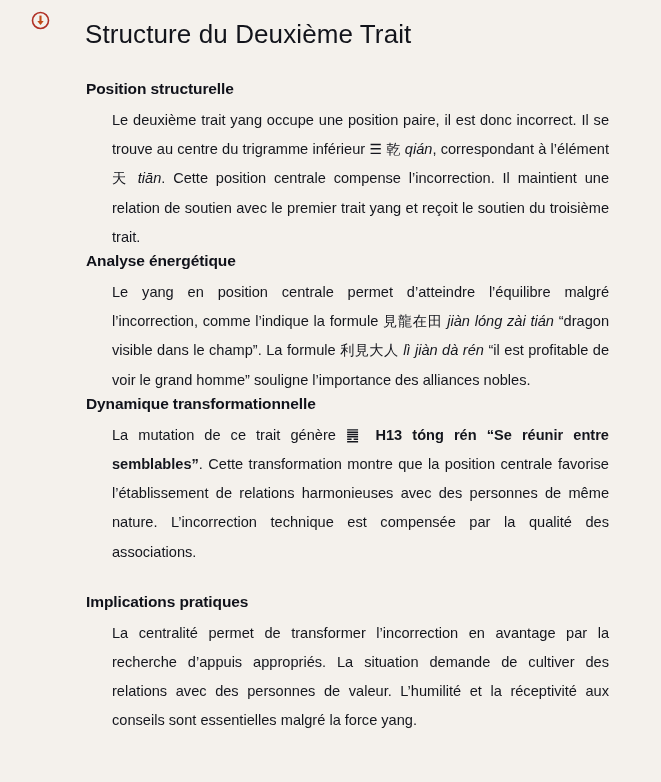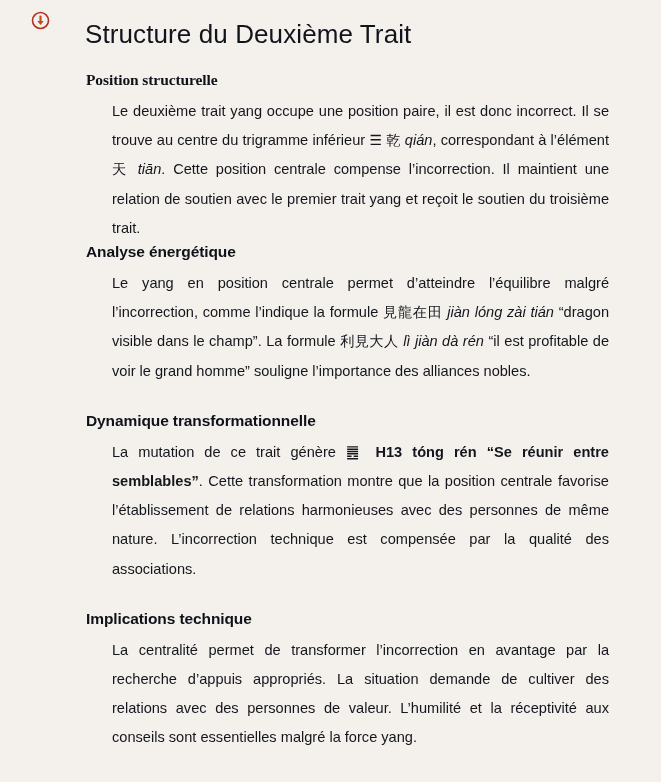--- a/index.html
+++ b/index.html
@@ -73,23 +73,23 @@
     padding: 8px 52px 0 112px;
     font-size: 14.6px;
     line-height: 29.2px;
     text-align: justify;
     text-justify: inter-word;
     hyphens: manual;
     color: #14161d;
   }
 
   
-  .sec-1 .section-heading { margin-top: 19px; font-family: Liberation Serif, serif; }
+  .sec-1 .section-heading { margin-top: 28px; }
   .sec-2 .section-heading { }
-  .sec-3 .section-heading { margin-top: 26px; }
+  .sec-3 .section-heading { }
   .sec-4 .section-heading { margin-top: 26px; }
 
   
   .han {
     font-family: "DejaVu Sans", sans-serif;
     font-size: 14.2px;
   }
   .pinyin {
     font-style: italic;
   }
@@ -132,18 +132,18 @@
       <h2 class="section-heading">Analyse énergétique</h2>
       <p class="section-body">Le yang en position centrale permet d’atteindre l’équilibre malgré l’incorrection, comme l’indique la formule <span class="han">見龍在田</span> <span class="pinyin">jiàn lóng zài tián</span> “dragon visible dans le champ”. La formule <span class="han">利見大人</span> <span class="pinyin">lì jiàn dà rén</span> “il est profitable de voir le grand homme” souligne l’importance des alliances nobles.</p>
     </section>
 
     <section class="section sec-3">
       <h2 class="section-heading">Dynamique transformationnelle</h2>
       <p class="section-body">La mutation de ce trait génère <span class="hexagram">䷌</span> <span class="strong">H13 tóng rén “Se réunir entre semblables”</span>. Cette transformation montre que la position centrale favorise l’établissement de relations harmonieuses avec des personnes de même nature. L’incorrection technique est compensée par la qualité des associations.</p>
     </section>
 
     <section class="section sec-4">
-      <h2 class="section-heading">Implications technique</h2>
+      <h2 class="section-heading">Implications pratiques</h2>
       <p class="section-body">La centralité permet de transformer l’incorrection en avantage par la recherche d’appuis appropriés. La situation demande de cultiver des relations avec des personnes de valeur. L’humilité et la réceptivité aux conseils sont essentielles malgré la force yang.</p>
     </section>
   </div>
 
 </div>
 
 </body></html>

